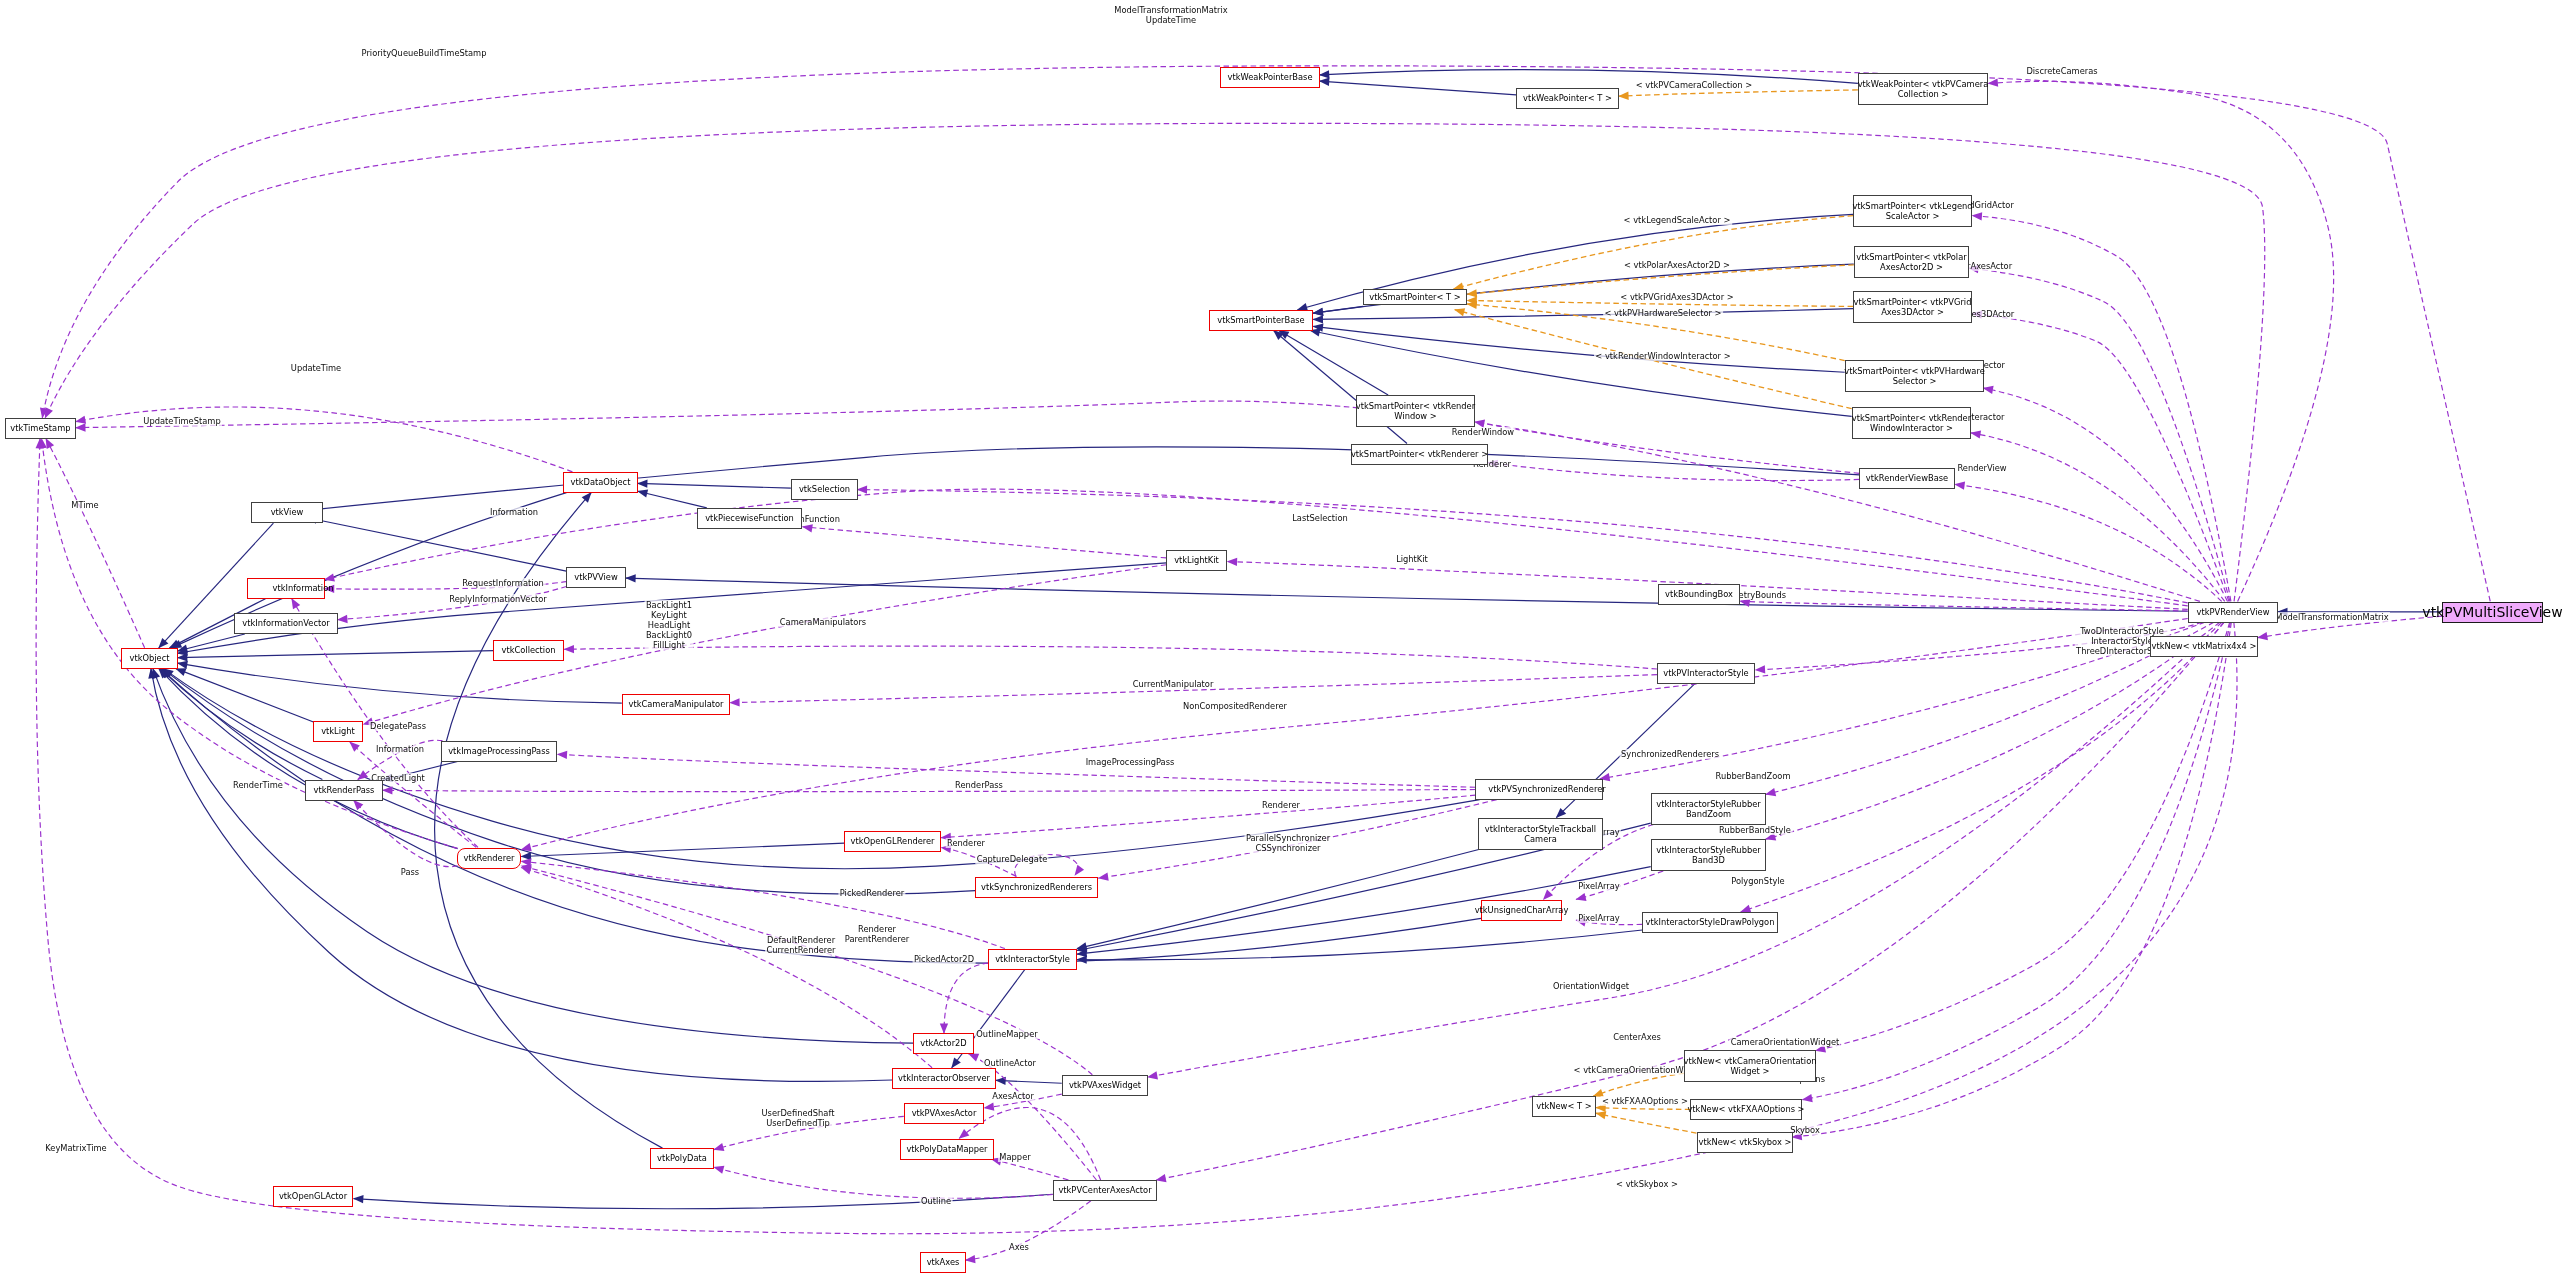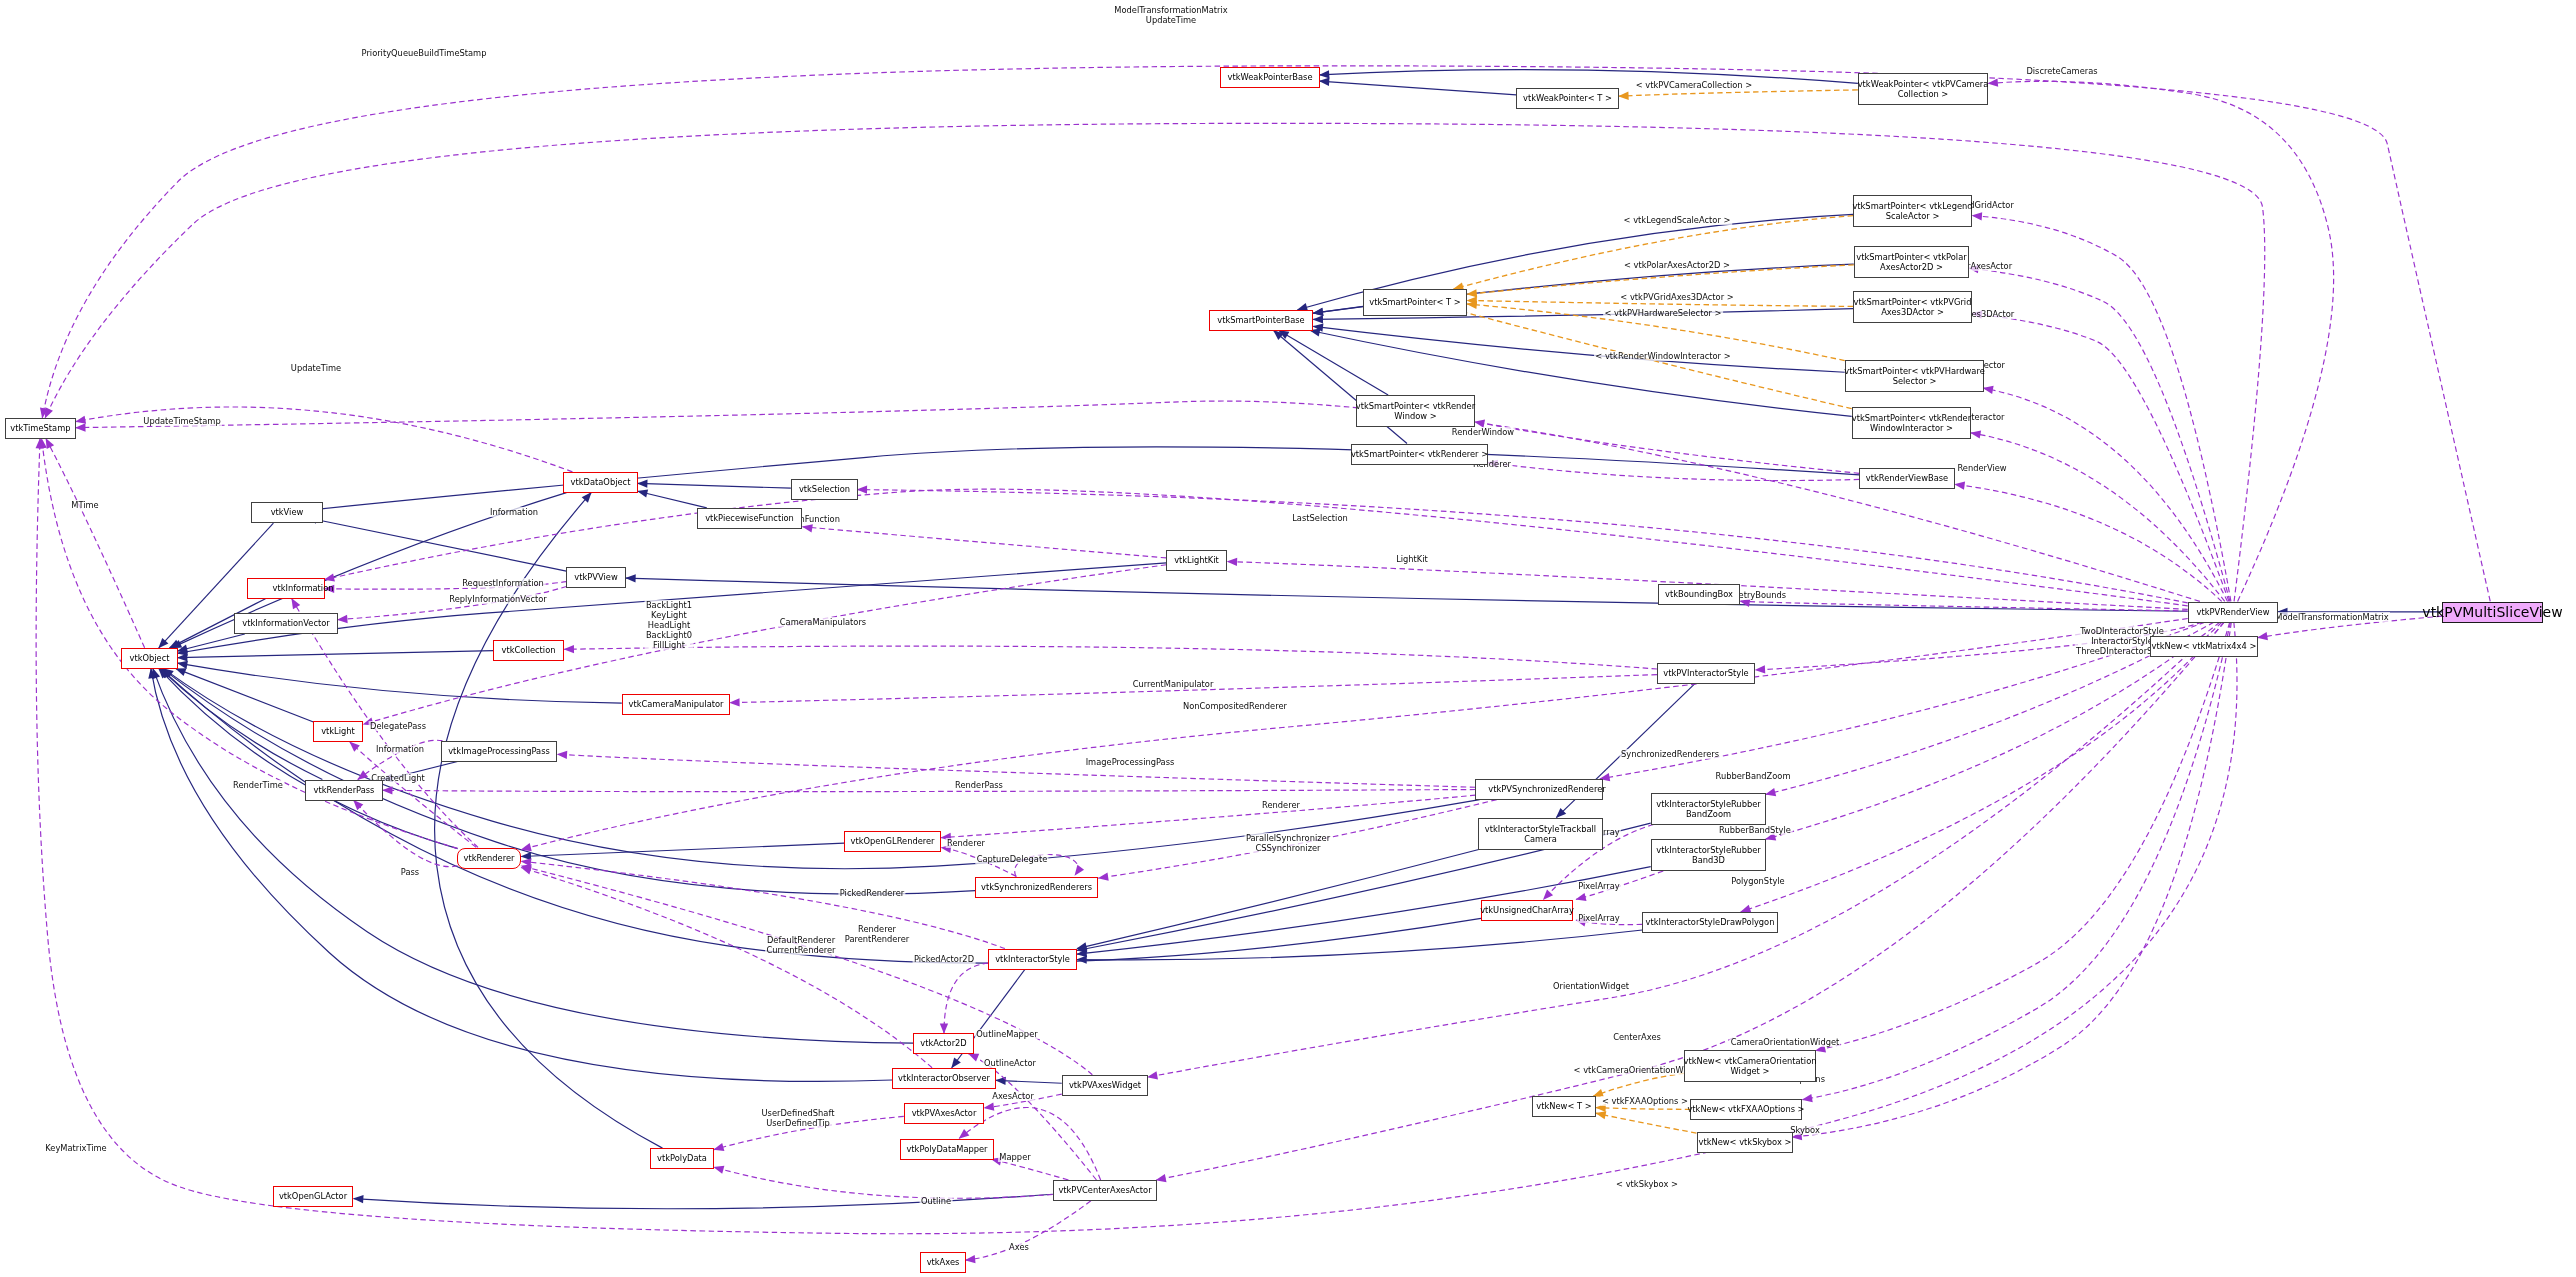--- a/index.html
+++ b/index.html
@@ -235,21 +235,21 @@
     <div class="node" style="left: 1516px; top: 88px; width: 103px; height: 21px;">
       <div>vtkWeakPointer&lt; T &gt;</div>
     </div>
     <div class="node" style="left: 1858px; top: 73px; width: 130px; height: 32px;">
       <div>vtkWeakPointer&lt; vtkPVCamera</div>
       <div>Collection &gt;</div>
     </div>
     <div class="node red" style="left: 1209px; top: 310px; width: 104px; height: 21px;">
       <div>vtkSmartPointerBase</div>
     </div>
-    <div class="node" style="left: 1363px; top: 289px; width: 104px; height: 27px;">
+    <div class="node" style="left: 1363px; top: 289px; width: 104px; height: 16px;">
       <div>vtkSmartPointer&lt; T &gt;</div>
     </div>
     <div class="node" style="left: 1853px; top: 195px; width: 119px; height: 32px;">
       <div>vtkSmartPointer&lt; vtkLegend</div>
       <div>ScaleActor &gt;</div>
     </div>
     <div class="node" style="left: 1854px; top: 246px; width: 115px; height: 32px;">
       <div>vtkSmartPointer&lt; vtkPolar</div>
       <div>AxesActor2D &gt;</div>
     </div>
@@ -284,21 +284,21 @@
     <div class="node" style="left: 1657px; top: 663px; width: 98px; height: 21px;">
       <div>vtkPVInteractorStyle</div>
     </div>
     <div class="node" style="left: 1475px; top: 779px; width: 128px; height: 21px; padding-left: 16px;">
       <div>vtkPVSynchronizedRenderer</div>
     </div>
     <div class="node" style="left: 1478px; top: 818px; width: 125px; height: 32px;">
       <div>vtkInteractorStyleTrackball</div>
       <div>Camera</div>
     </div>
-    <div class="node red" style="left: 1481px; top: 900px; width: 92px; height: 21px;">
+    <div class="node red" style="left: 1481px; top: 900px; width: 81px; height: 21px;">
       <div>vtkUnsignedCharArray</div>
     </div>
     <div class="node" style="left: 1651px; top: 793px; width: 115px; height: 32px;">
       <div>vtkInteractorStyleRubber</div>
       <div>BandZoom</div>
     </div>
     <div class="node" style="left: 1651px; top: 839px; width: 115px; height: 32px;">
       <div>vtkInteractorStyleRubber</div>
       <div>Band3D</div>
     </div>

